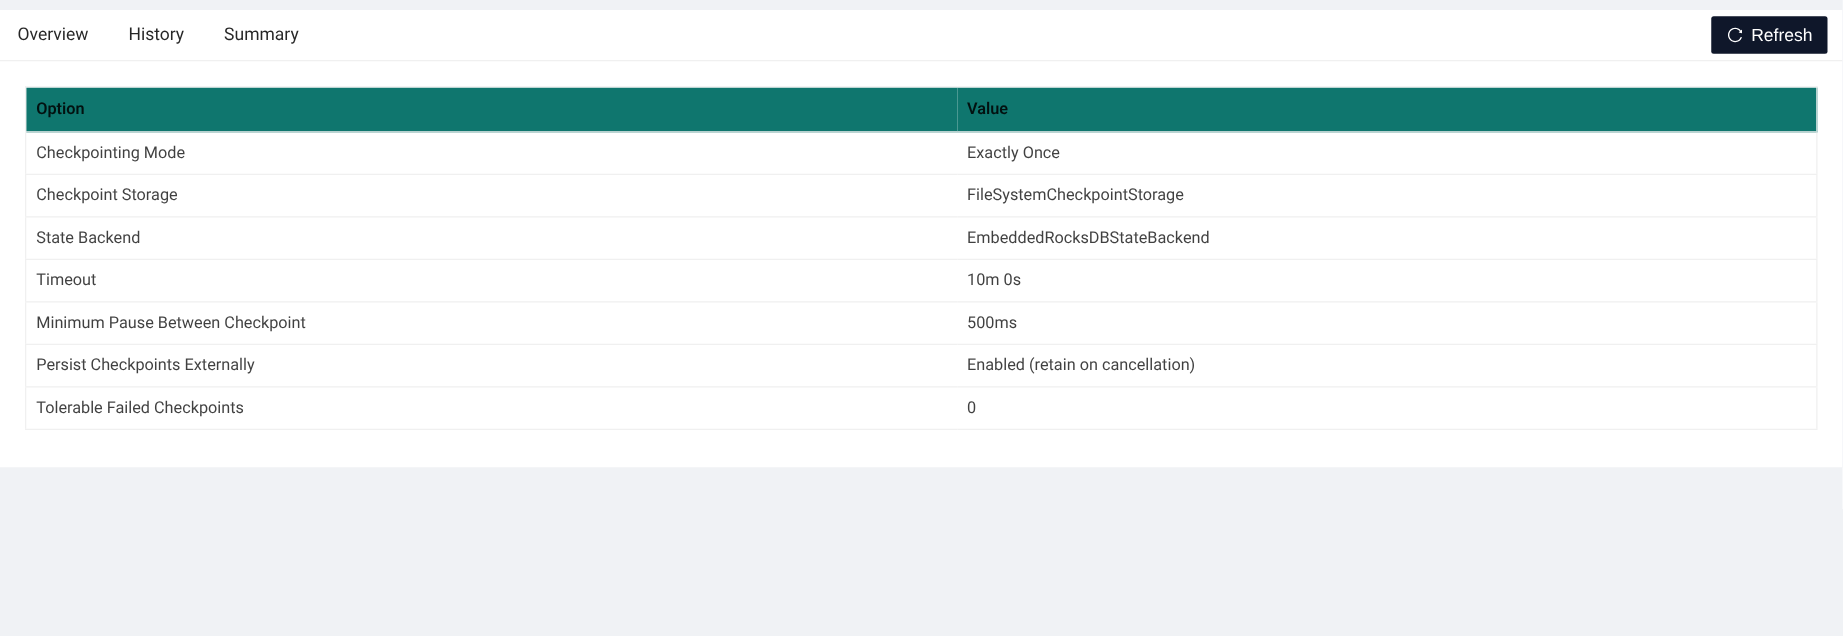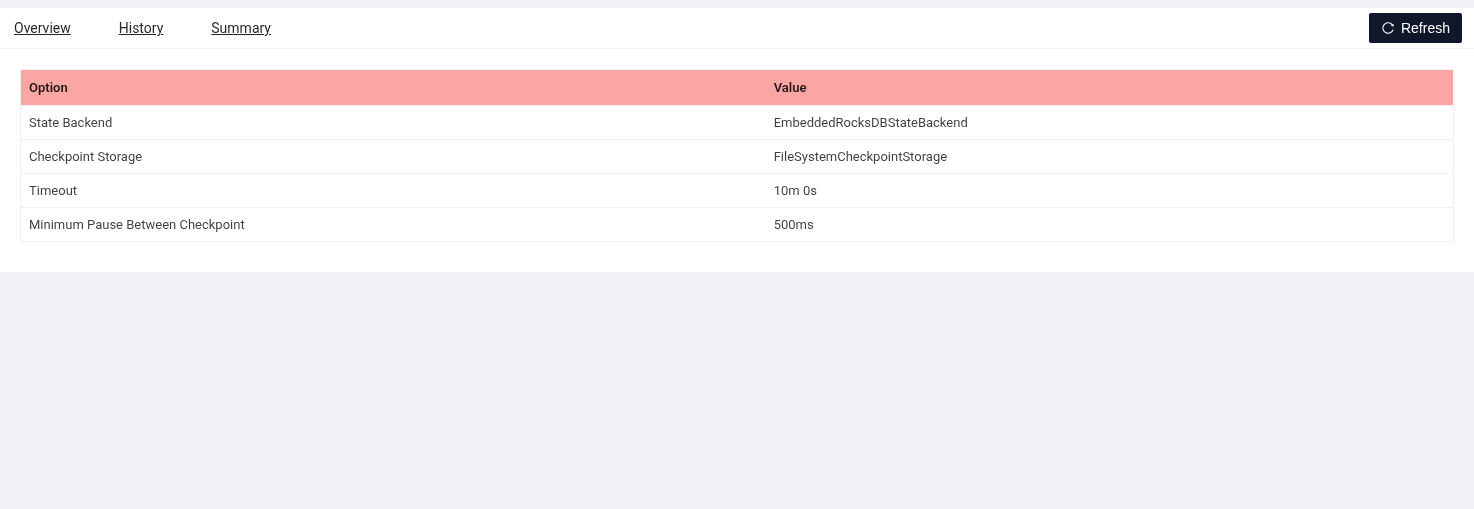--- a/index.html
+++ b/index.html
@@ -21,23 +21,22 @@
   }
   .tabs-bar {
     display: flex;
     align-items: center;
     border-bottom: 1px solid #f0f0f0;
     padding: 0 12px;
     position: relative;
   }
   .tabs {
     display: flex;
-    gap: 44px;
+    gap: 28px;
     flex: 1;
-    text-decoration: underline;
   }
   .tab {
     padding: 12px 2px 11px 2px;
     cursor: pointer;
     color: rgba(0,0,0,0.85);
     border-bottom: 2px solid transparent;
     margin-bottom: -1px;
     user-select: none;
   }
   .tab.active {
@@ -69,21 +68,21 @@
   }
   .content {
     padding: 20px 20px 30px 20px;
   }
   .table {
     width: 100%;
     border-collapse: collapse;
     border: 1px solid #f0f0f0;
   }
   .table th {
-    background: #fca5a5;
+    background: #0f766e;
     text-align: left;
     font-weight: 600;
     color: rgba(0,0,0,0.85);
     padding: 10px 8px;
     border-bottom: 1px solid #f0f0f0;
     font-size: 13px;
   }
   .table td {
     padding: 9px 8px;
     border-bottom: 1px solid #f0f0f0;
@@ -120,33 +119,45 @@
     <div class="content">
       <table class="table">
         <thead>
           <tr>
             <th class="col-option">Option</th>
             <th class="col-value">Value</th>
           </tr>
         </thead>
         <tbody id="table-body">
             <tr>
-              <td>State Backend</td>
-              <td>EmbeddedRocksDBStateBackend</td>
+              <td>Checkpointing Mode</td>
+              <td>Exactly Once</td>
             </tr>
             <tr>
               <td>Checkpoint Storage</td>
               <td>FileSystemCheckpointStorage</td>
+            </tr>
+            <tr>
+              <td>State Backend</td>
+              <td>EmbeddedRocksDBStateBackend</td>
             </tr>
             <tr>
               <td>Timeout</td>
               <td>10m 0s</td>
             </tr>
             <tr>
               <td>Minimum Pause Between Checkpoint</td>
               <td>500ms</td>
             </tr>
+            <tr>
+              <td>Persist Checkpoints Externally</td>
+              <td>Enabled (retain on cancellation)</td>
+            </tr>
+            <tr>
+              <td>Tolerable Failed Checkpoints</td>
+              <td>0</td>
+            </tr>
           </tbody>
       </table>
     </div>
 
   </div>
 </div>
 
 </body></html>

